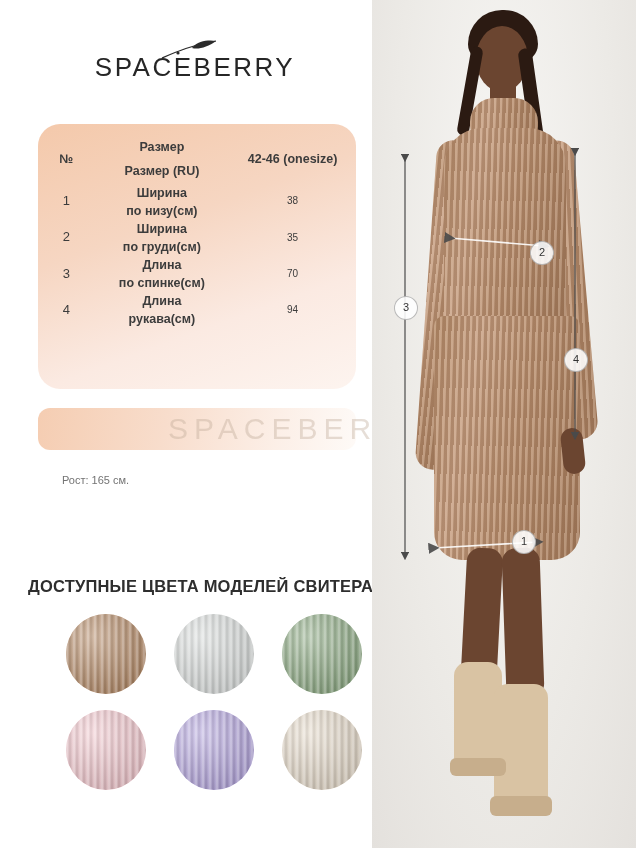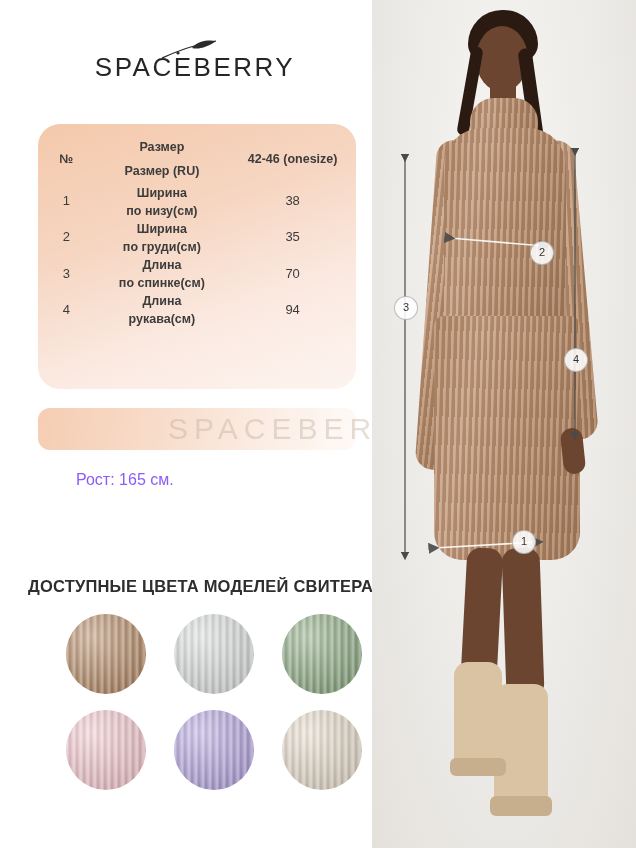--- a/index.html
+++ b/index.html
@@ -104,21 +104,21 @@
 
   .data-row td {
     padding-top: 9px;
     padding-bottom: 9px;
     line-height: 1.45;
   }
   .data-row .cell-no { font-size: 13px; }
   .data-row .cell-name { font-weight: bold; font-size: 12.5px; }
   .data-row .cell-name .l1 { display: block; }
   .data-row .cell-name .l2 { display: block; }
-  .data-row .cell-val { font-size: 13px; text-align: center; }
+  .data-row .cell-val { font-size: 10px; text-align: center; }
 
   
   .model-banner {
     position: absolute;
     left: 38px;
     top: 408px;
     width: 318px;
     height: 42px;
     border-radius: 12px;
     background: linear-gradient(100deg, #f5cdb2 0%, #f8ddcc 40%, #fcefe7 75%, #fefaf7 100%);
@@ -128,24 +128,23 @@
     left: 20px;
     top: 12px;
     font-size: 13.5px;
     color: #3c3c3c;
   }
 
   .model-lines {
     position: absolute;
     left: 62px;
     top: 466px;
-    font-size: 16px;
-    color: #8b5cf6;
+    font-size: 11px;
+    color: #737373;
     line-height: 28px;
-    margin-left: 14px;
   }
 
   
   .colors-heading {
     position: absolute;
     left: 28px;
     top: 577px;
     font-size: 16.5px;
     font-weight: bold;
     color: #2e2e2e;

